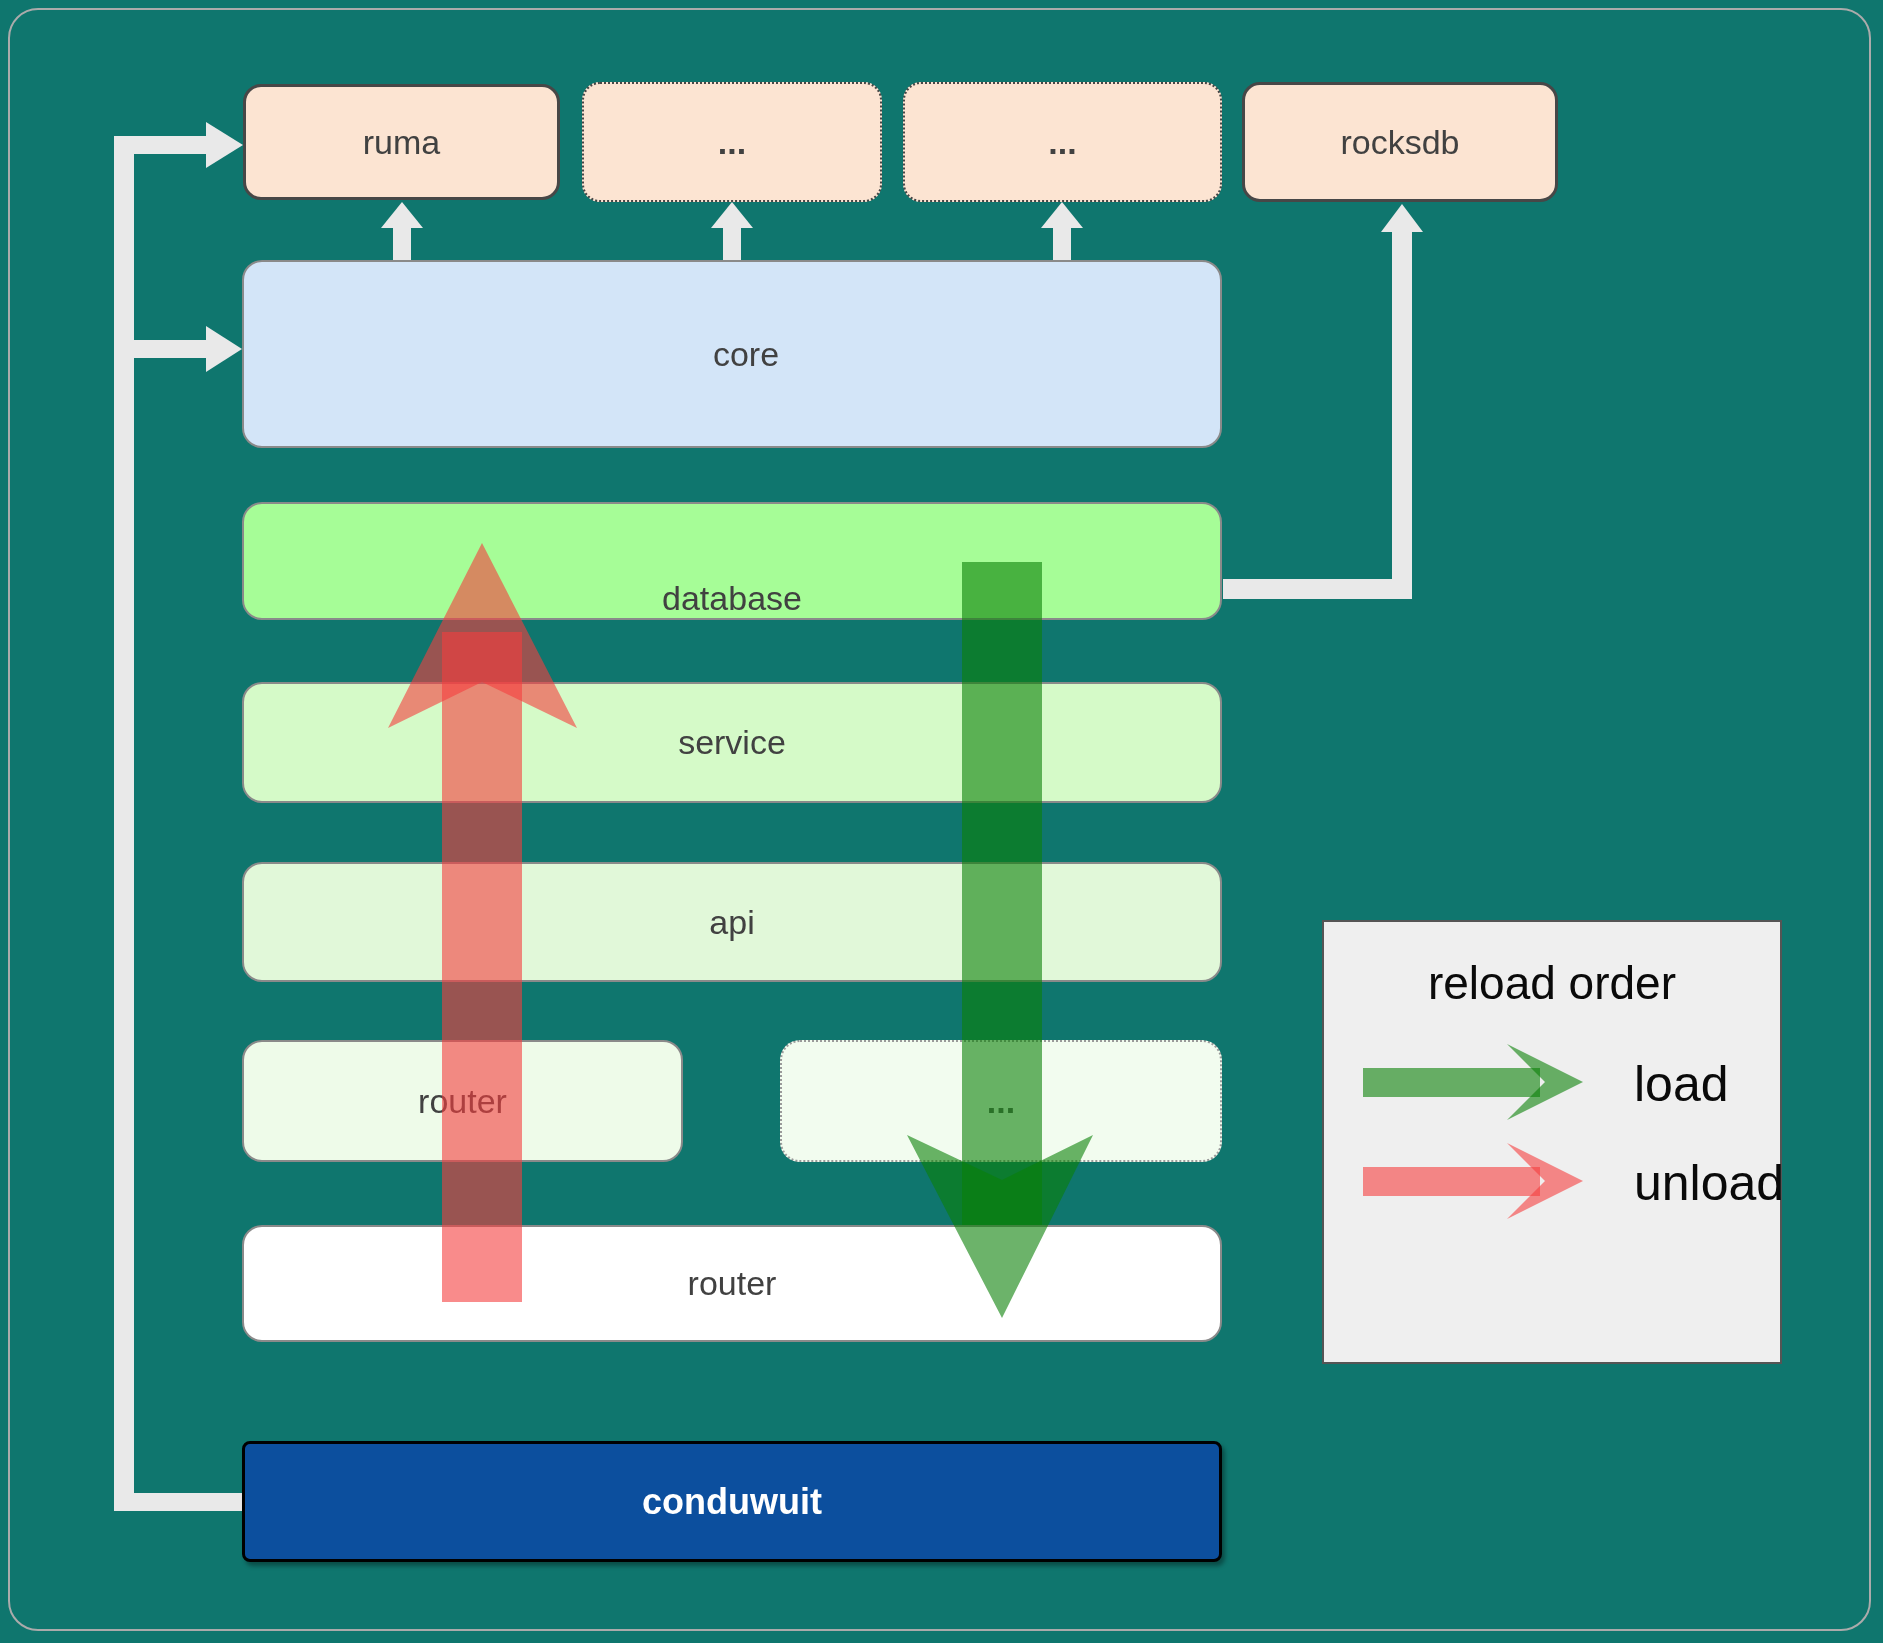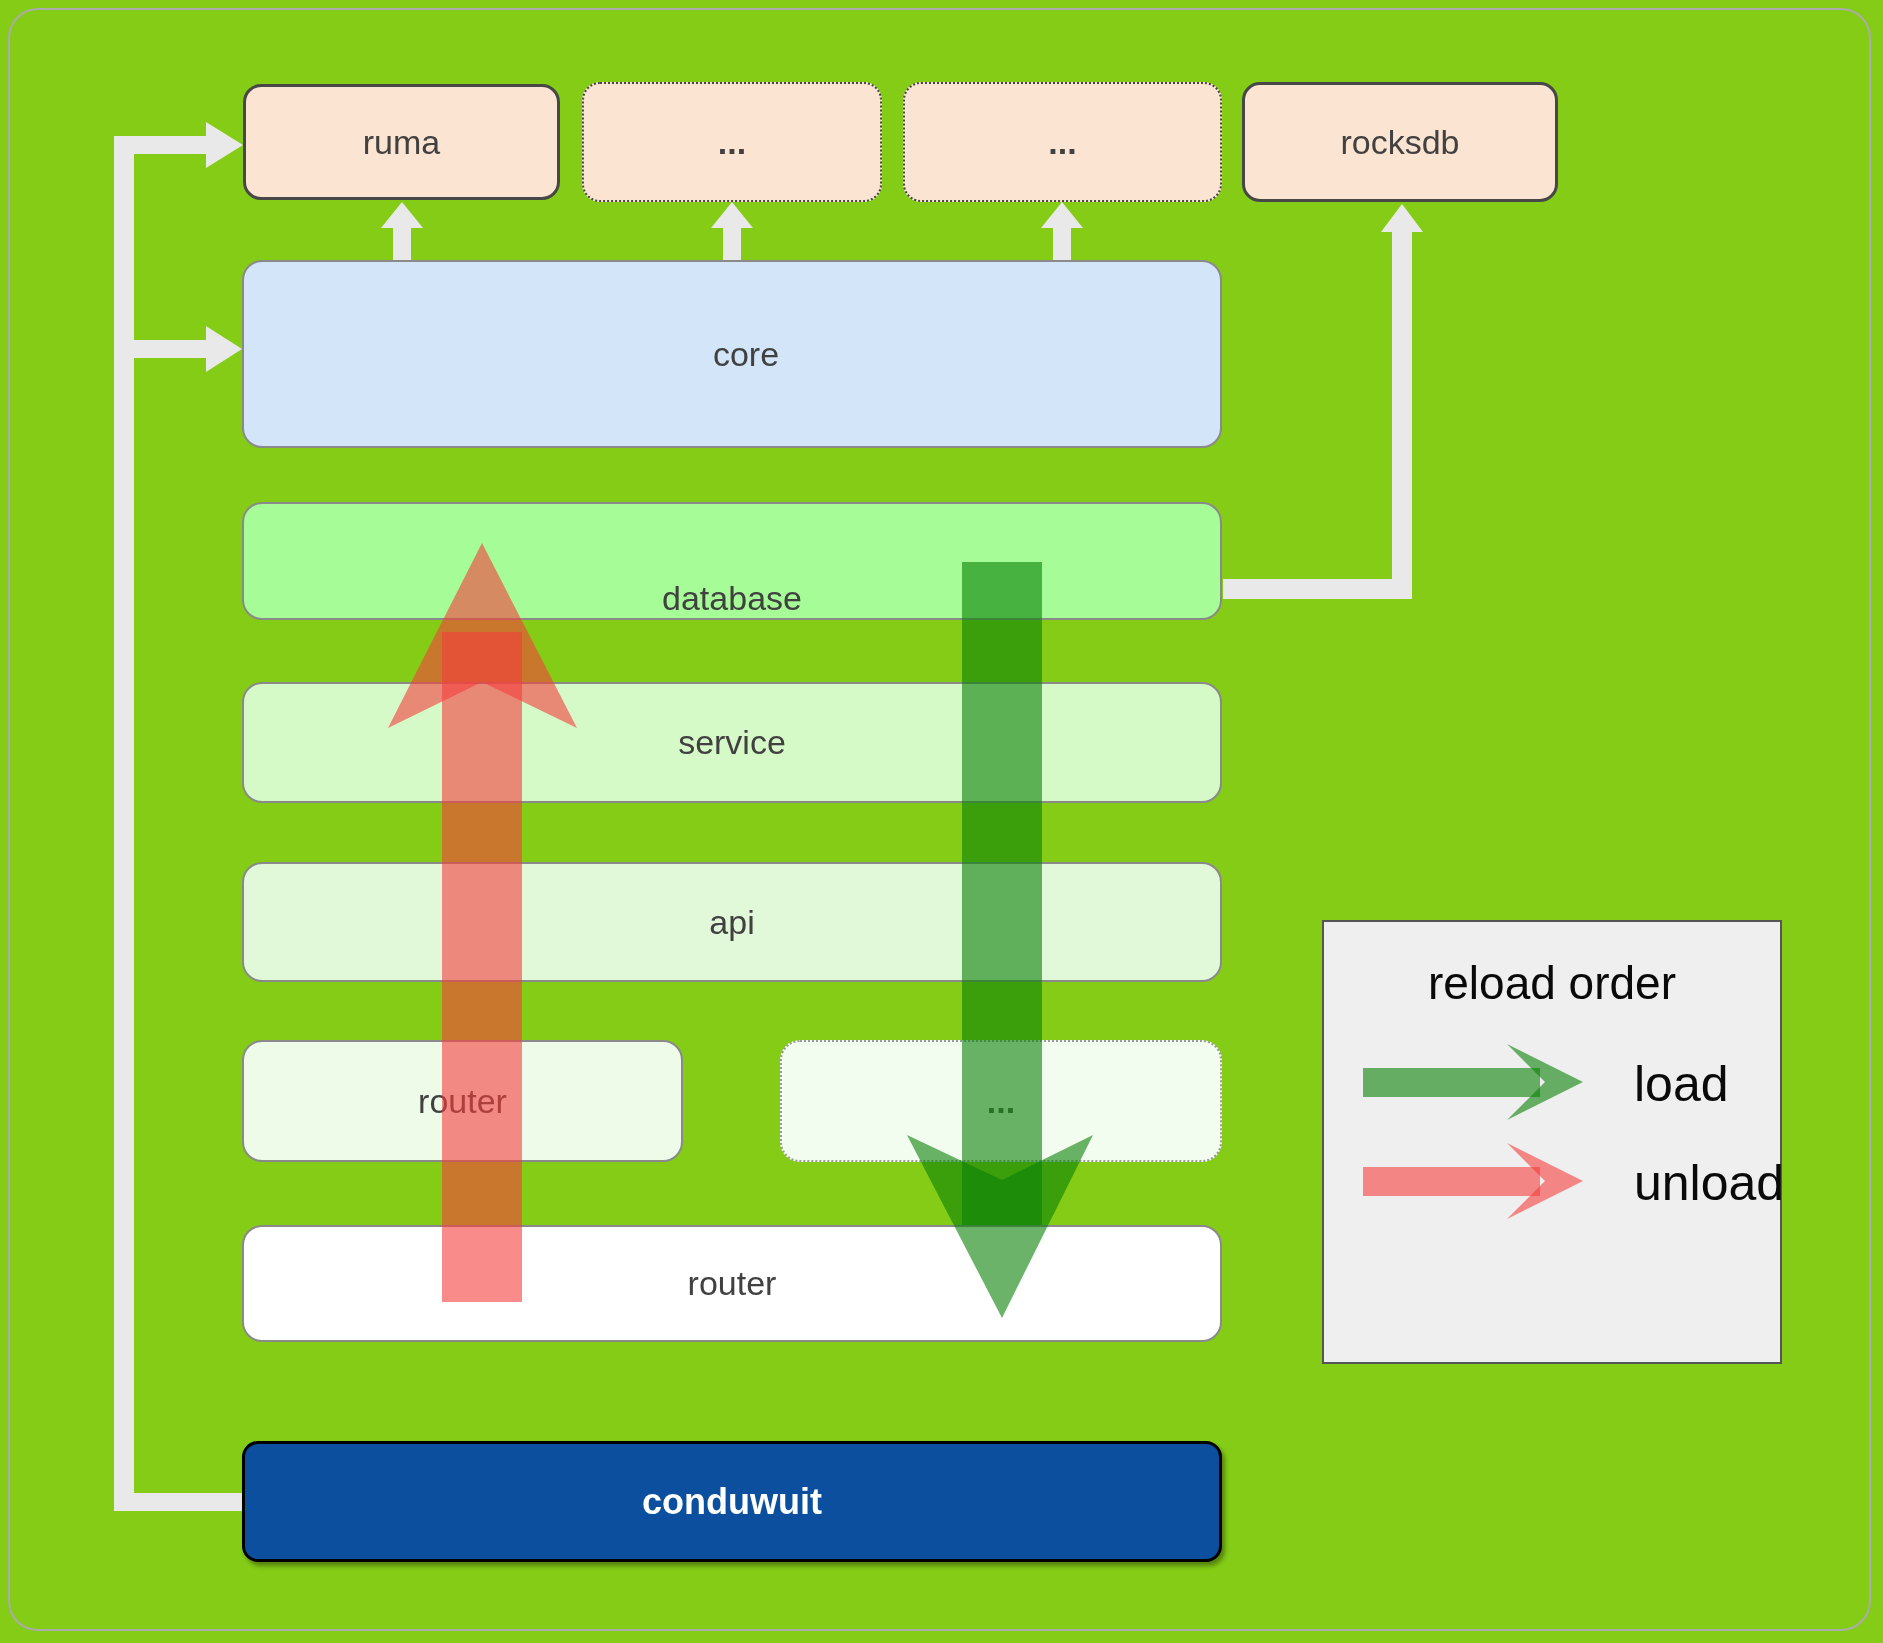--- a/index.html
+++ b/index.html
@@ -1,17 +1,17 @@
 <!DOCTYPE html>
 <html style="--peach: #fce4d2; --peach-border: #474747; --blue: #d3e5f8; --green: #a6fd97; --light-green: #d5fac8; --lighter-green: #e1f8d9; --pale-green: #eefbe9; --palest-green: #f2fcef; --box-border: #8a8a8a; --navy: #0c4f9e; --gray-connector: #e9e9e9; --text-dark: #414141; --legend-bg: #efefef; --legend-border: #555555; --load-green: #0a8007; --unload-red: #f53e3e;"><head>
 <meta charset="utf-8">
 <style>
   html,body{margin:0;padding:0;background:#ffffff;}
   #canvas{
-    position:relative;width:1883px;height:1643px;background:#84cc16;overflow:hidden;
+    position:relative;width:1883px;height:1643px;background:#0f766e;overflow:hidden;
     font-family:"Liberation Sans",sans-serif;
   }
   #outer-frame{
     position:absolute;left:8px;top:8px;width:1863px;height:1623px;
     border:2px solid #ababab;border-radius:30px;box-sizing:border-box;
   }
   svg.layer{position:absolute;left:0;top:0;pointer-events:none;}
   #connector-layer{z-index:1;}
   .box{
     position:absolute;display:flex;align-items:center;justify-content:center;
@@ -21,21 +21,21 @@
   .peach{background:var(--peach);border:3px solid var(--peach-border);border-radius:18px;}
   .peach-dotted{background:var(--peach);border:2px dotted var(--peach-border);border-radius:18px;font-weight:bold;}
   .blue{background:var(--blue);border:2px solid var(--box-border);}
   .green{background:var(--green);border:2px solid var(--box-border);}
   .light-green{background:var(--light-green);border:2px solid var(--box-border);}
   .lighter-green{background:var(--lighter-green);border:2px solid var(--box-border);}
   .pale-green{background:var(--pale-green);border:2px solid var(--box-border);}
   .palest-green{background:var(--palest-green);border:2px dotted #9a9a9a;font-weight:bold;color:#5a5a5a;}
   .white-box{background:#ffffff;border:2px solid var(--box-border);}
   .navy{background:var(--navy);border:3px solid #000;color:#ffffff;font-weight:bold;font-size:36px;
-        border-radius:16px;box-shadow:3px 4px 4px rgba(0,0,0,0.35);}
+        border-radius:8px;box-shadow:3px 4px 4px rgba(0,0,0,0.35);}
   #legend{
     position:absolute;left:1322px;top:920px;width:460px;height:444px;z-index:2;
     background:var(--legend-bg);border:2px solid var(--legend-border);box-sizing:border-box;
   }
   #legend .legend-title{
     position:absolute;left:0;top:34px;width:100%;text-align:center;
     font-size:46px;color:#0a0a0a;
   }
   #legend .legend-label{
     position:absolute;left:310px;transform:translateY(-50%);

